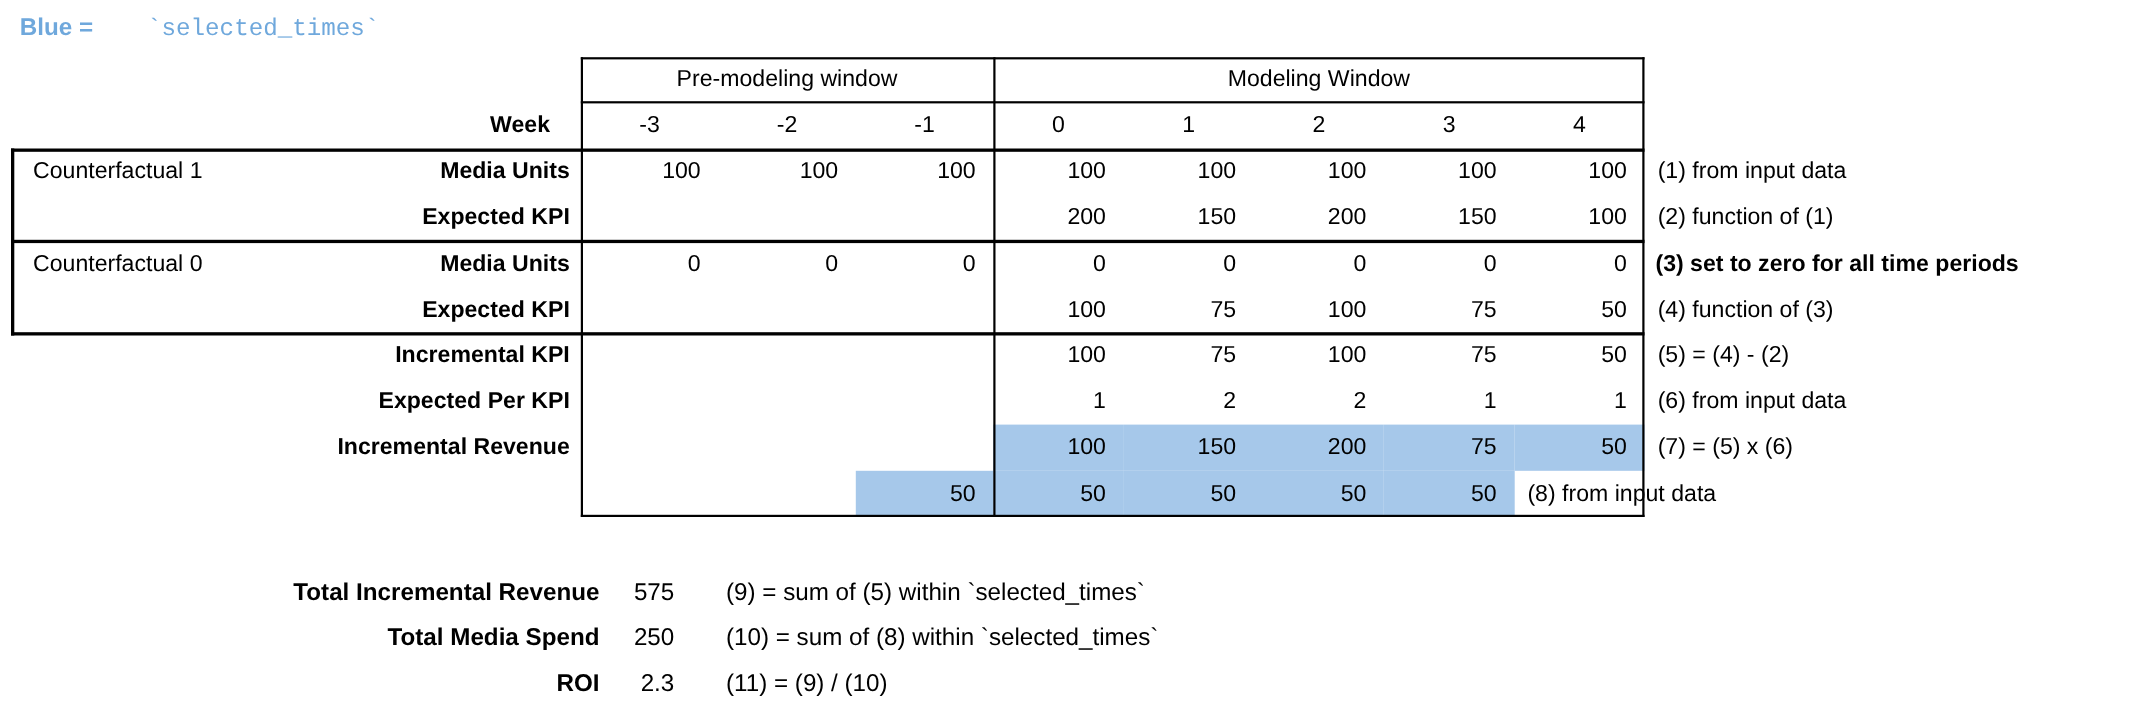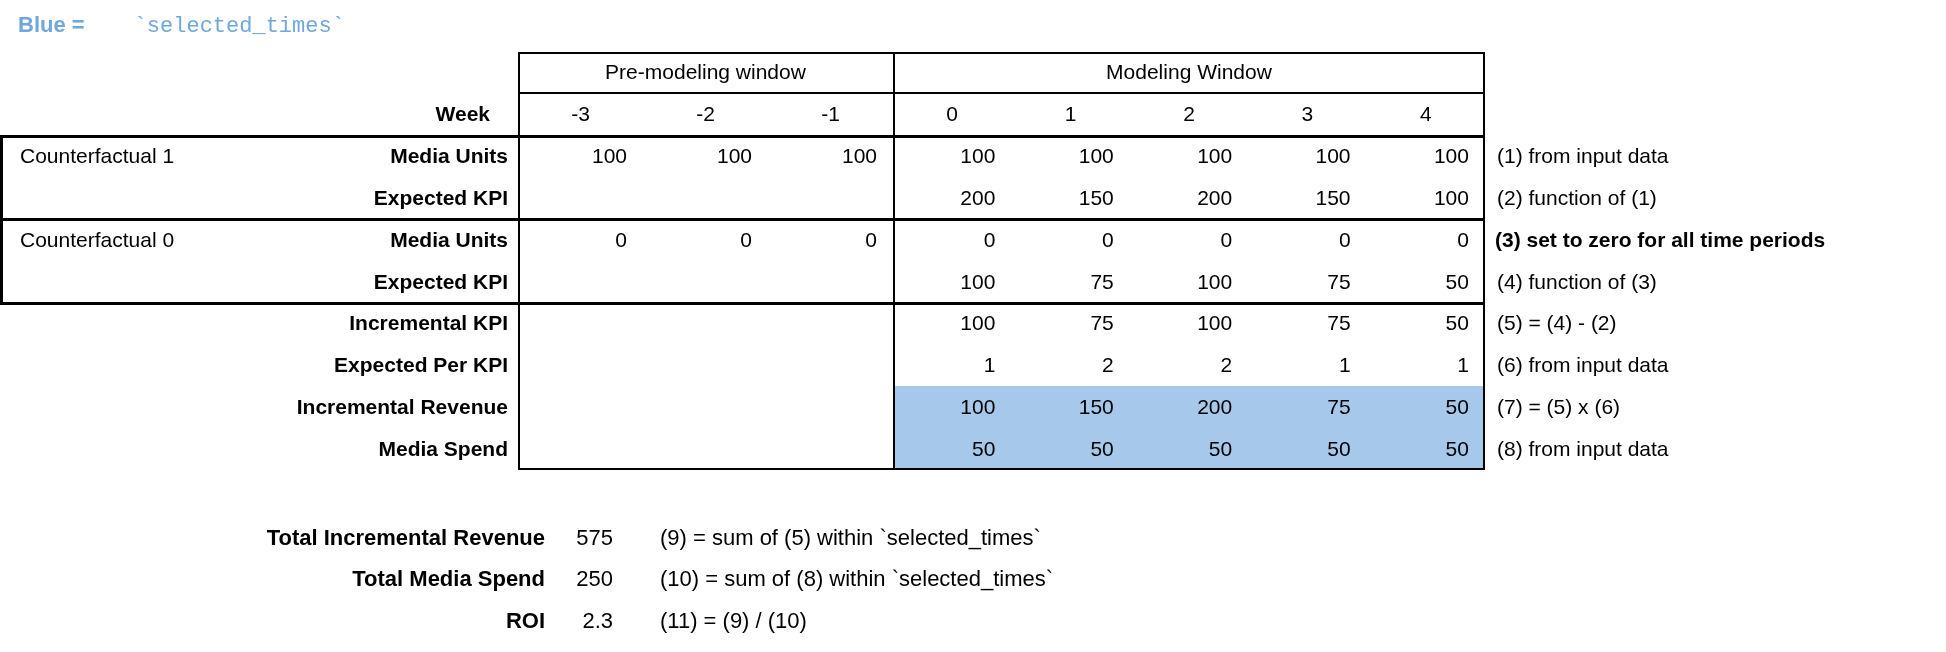--- a/index.html
+++ b/index.html
@@ -9,21 +9,21 @@
     width:1946px; height:652px; position:relative; overflow:hidden;
     font-family:"Liberation Sans","DejaVu Sans",sans-serif; color:var(--ink);
   }
 
   
   .title { position:absolute; left:18px; top:12px; display:flex; align-items:baseline; gap:9px; }
   .t-bold { font-size:22px; font-weight:700; color:var(--accent); }
   .t-code { font-size:22px; font-family:"Liberation Mono","DejaVu Sans Mono",monospace; color:var(--accent);margin-left:40px; }
 
   
-  .tablewrap { position:absolute; left:0; top:52px; width:1935px; height:447px; }
+  .tablewrap { position:absolute; left:10px; top:52px; width:1935px; height:447px; }
   .grid {
     position:absolute; inset:0; display:grid;
     grid-template-columns:270px 248px repeat(3,125px) repeat(5,118.4px) 449px;
     grid-template-rows:40px 43px repeat(8,41.875px);
   }
   .cell { display:flex; align-items:center; font-size:21px; white-space:nowrap; overflow:visible; }
   .whead { justify-content:center; }
   .wk { justify-content:center; }
   .num { justify-content:flex-end; padding-right:16px; }
   .rlabel { font-weight:700; justify-content:flex-end; padding-right:10px; }
@@ -152,21 +152,20 @@
     <div class="cell num"></div>
     <div class="cell num"></div>
     <div class="cell num hl">100</div>
     <div class="cell num hl">150</div>
     <div class="cell num hl">200</div>
     <div class="cell num hl">75</div>
     <div class="cell num hl">50</div>
     <div class="cell note">(7) = (5) x (6)</div>
 
     <div class="cell"></div>
-    <div class="cell rlabel">Media Spend</div>
     <div class="cell num"></div>
     <div class="cell num"></div>
     <div class="cell num"></div>
     <div class="cell num hl">50</div>
     <div class="cell num hl">50</div>
     <div class="cell num hl">50</div>
     <div class="cell num hl">50</div>
     <div class="cell num hl">50</div>
     <div class="cell note">(8) from input data</div>
   </div>

